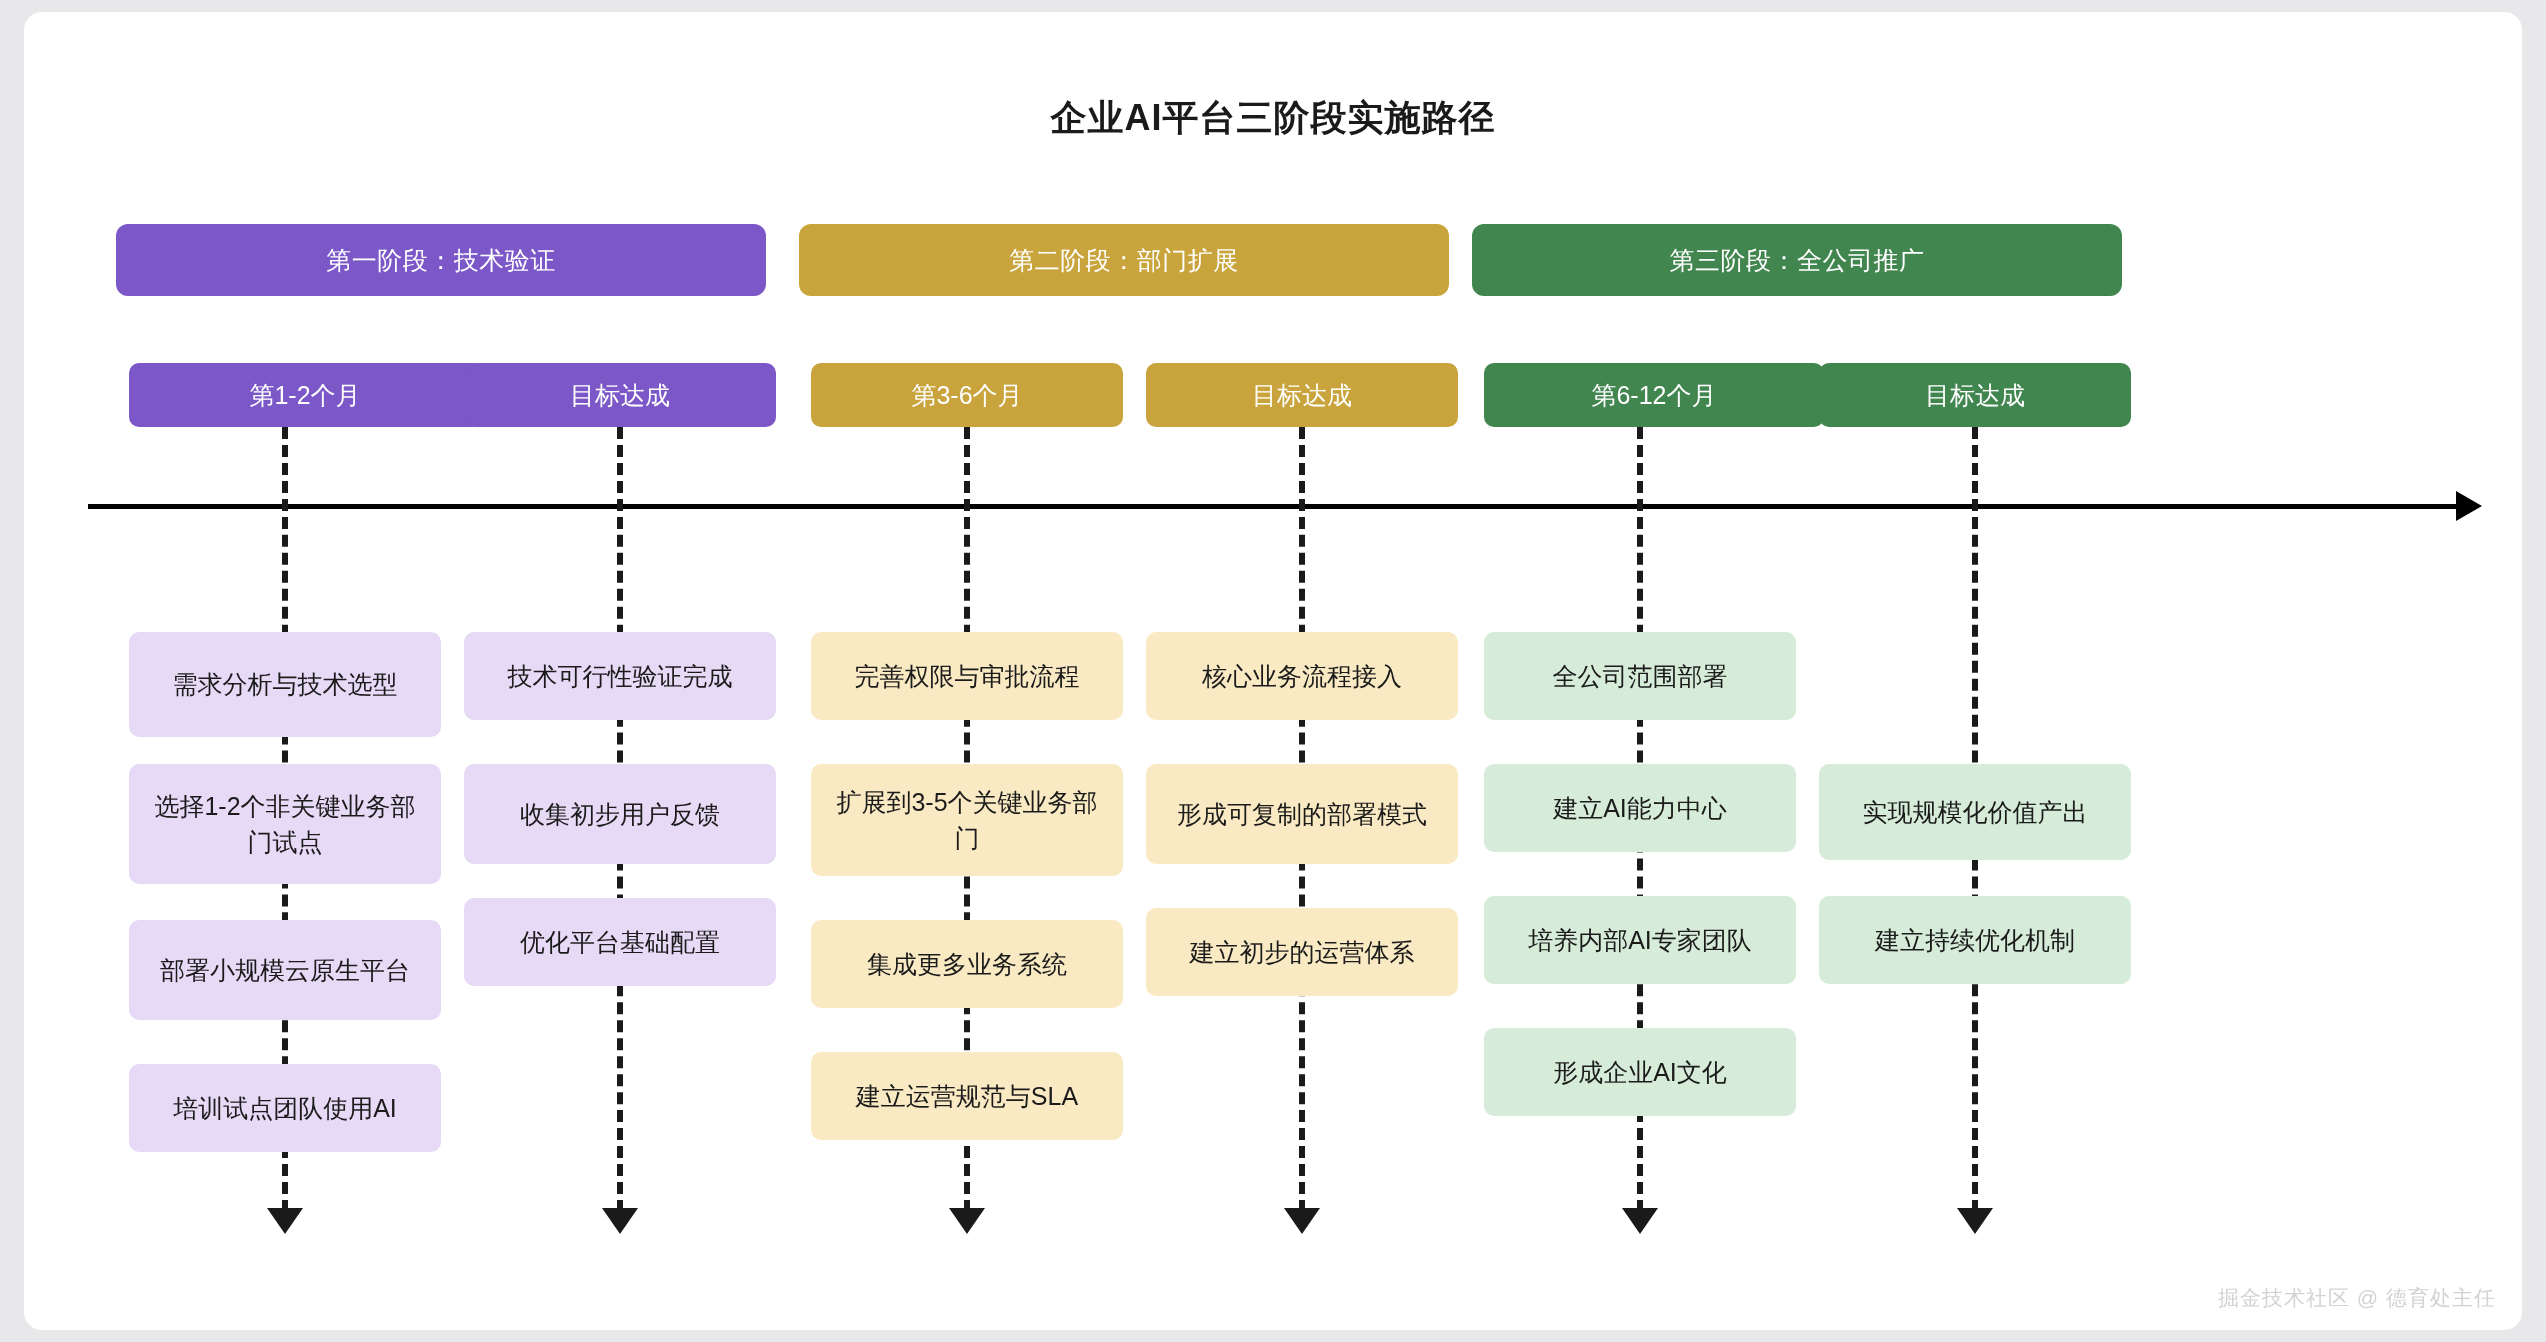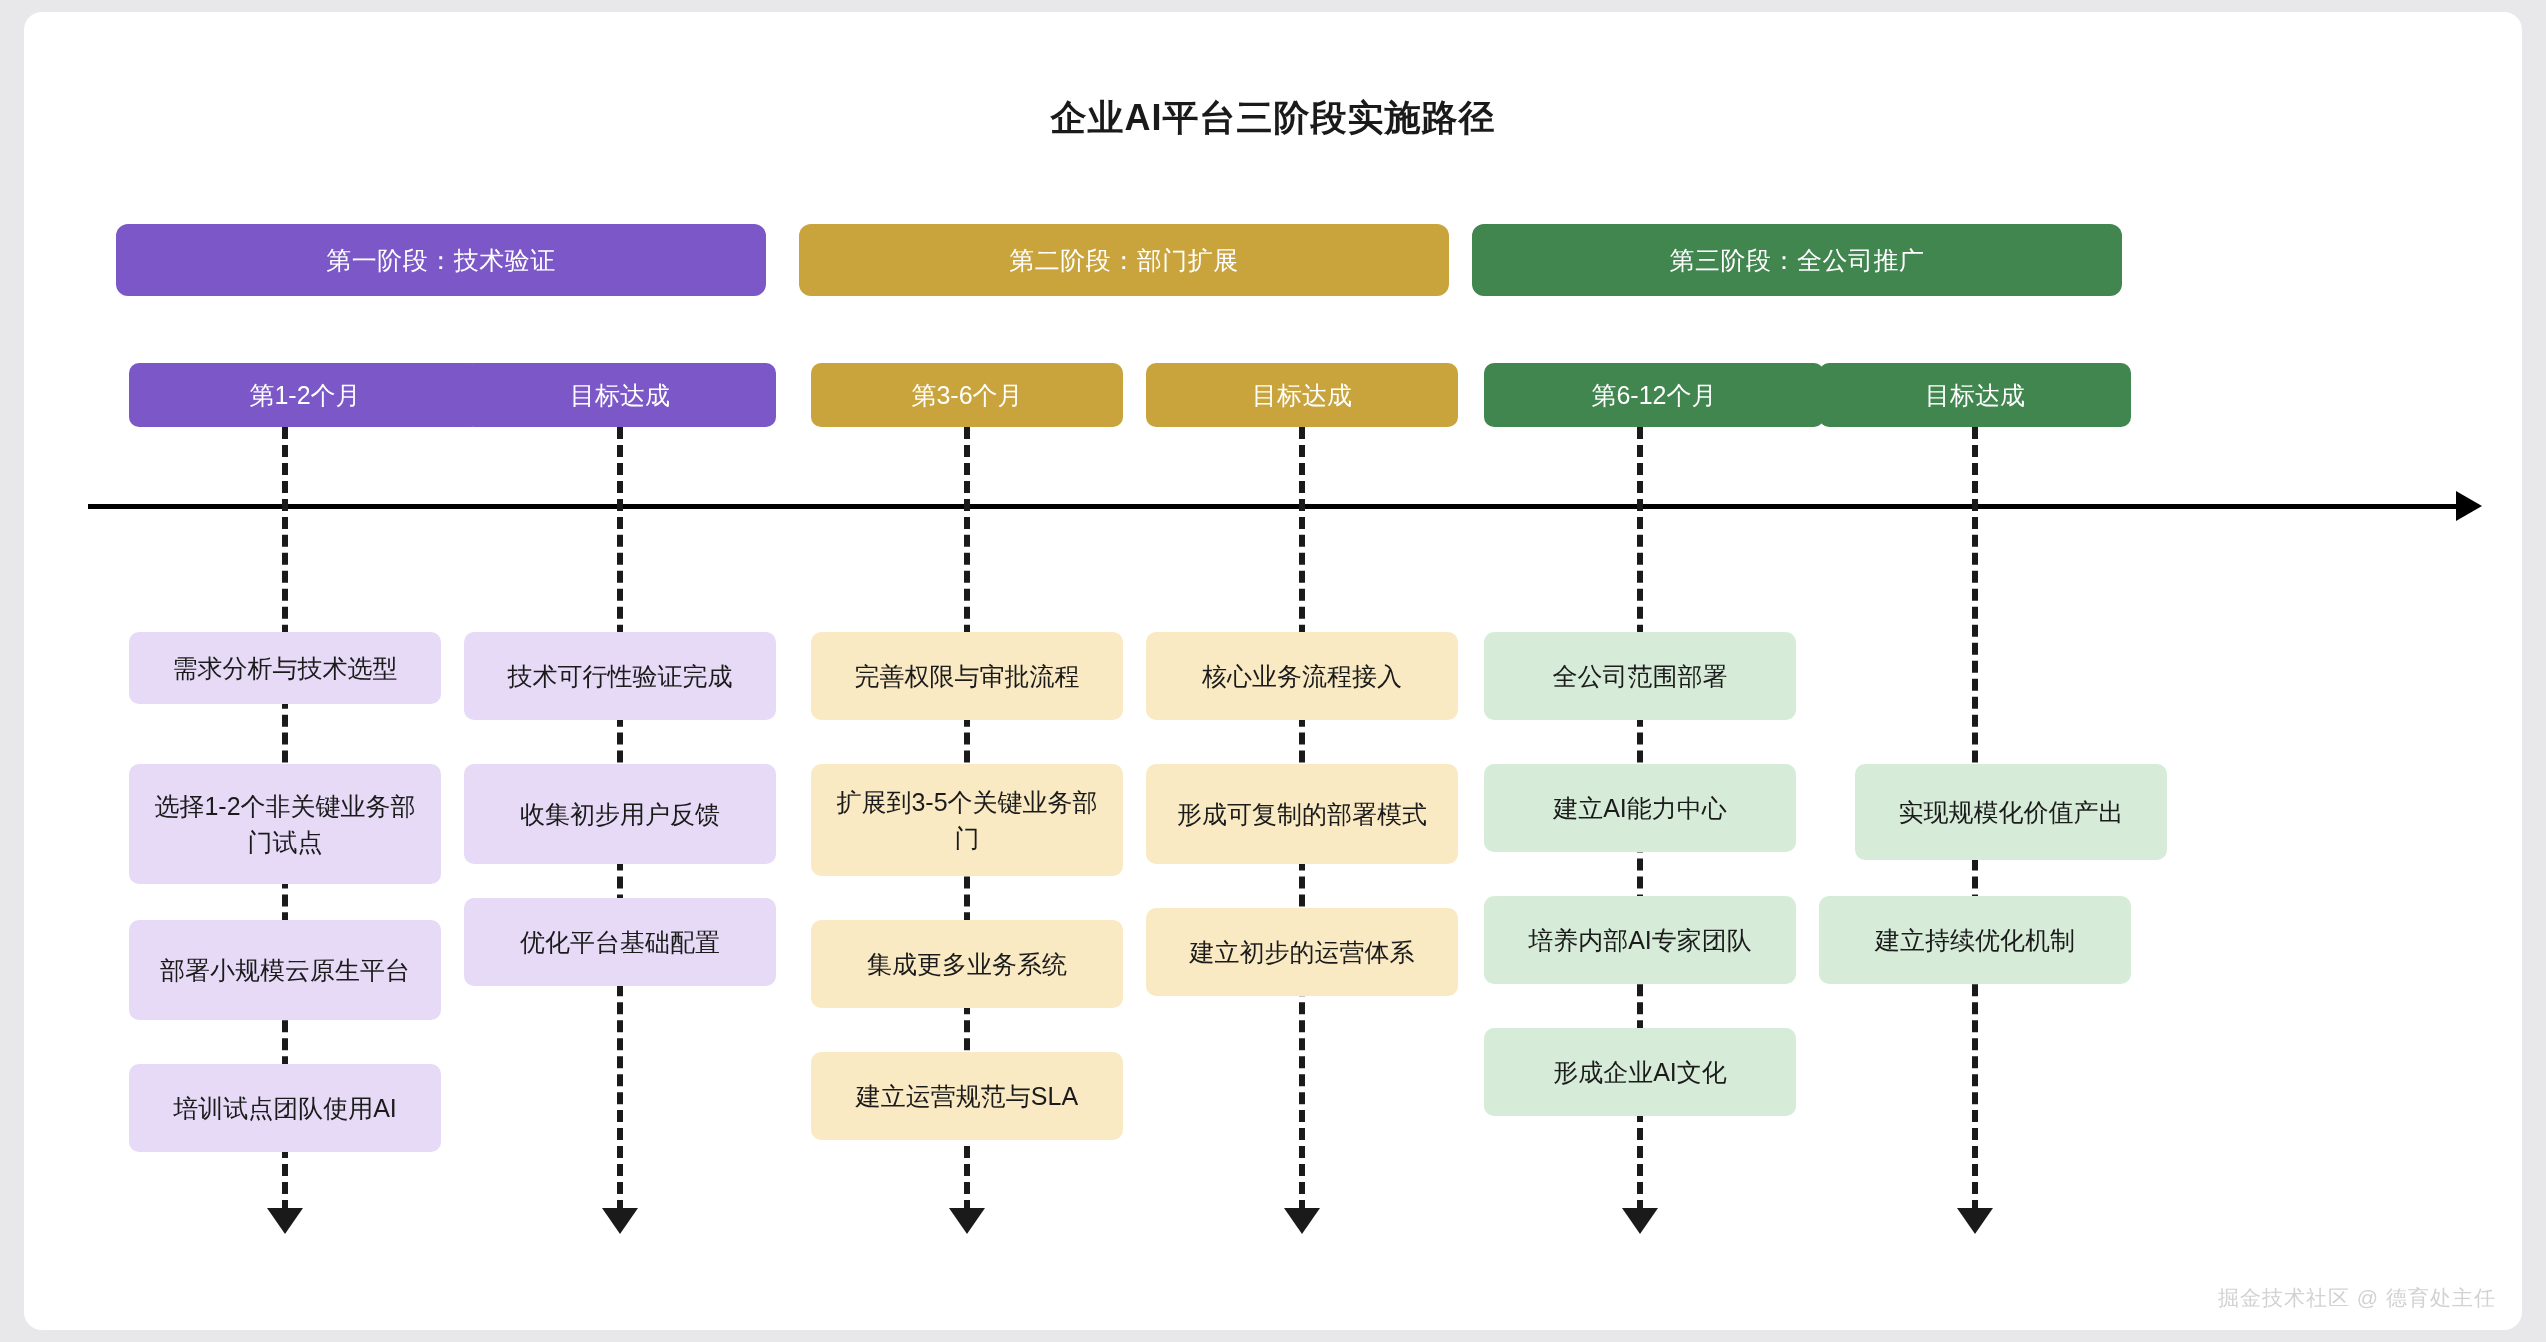--- a/index.html
+++ b/index.html
@@ -162,21 +162,21 @@
 
   <div class="vline" style="left:1275px; top:415px; height:785px;"></div>
   <div class="vline-arrow" style="left:1260px; top:1196px;"></div>
 
   <div class="vline" style="left:1613px; top:415px; height:785px;"></div>
   <div class="vline-arrow" style="left:1598px; top:1196px;"></div>
 
   <div class="vline" style="left:1948px; top:415px; height:785px;"></div>
   <div class="vline-arrow" style="left:1933px; top:1196px;"></div>
 
-  <div class="card" style="left:105px; top:620px; width:312px; height:72px; background:#e6daf7;justify-content:center;">
+  <div class="card" style="left:105px; top:620px; width:312px; height:105px; background:#e6daf7;justify-content:center;">
     <span>需求分析与技术选型</span>
   </div>
   <div class="card" style="left:105px; top:752px; width:312px; height:120px; background:#e6daf7;">
     <span>选择1-2个非关键业务部门试点</span>
   </div>
   <div class="card" style="left:105px; top:908px; width:312px; height:100px; background:#e6daf7;">
     <span>部署小规模云原生平台</span>
   </div>
   <div class="card" style="left:105px; top:1052px; width:312px; height:88px; background:#e6daf7;">
     <span>培训试点团队使用AI</span>
@@ -221,21 +221,21 @@
   <div class="card" style="left:1460px; top:752px; width:312px; height:88px; background:#d6ecd8;align-items:center;">
     <span>建立AI能力中心</span>
   </div>
   <div class="card" style="left:1460px; top:884px; width:312px; height:88px; background:#d6ecd8;">
     <span>培养内部AI专家团队</span>
   </div>
   <div class="card" style="left:1460px; top:1016px; width:312px; height:88px; background:#d6ecd8;">
     <span>形成企业AI文化</span>
   </div>
 
-  <div class="card" style="left:1795px; top:752px; width:312px; height:96px; background:#d6ecd8;margin-left:36px;">
+  <div class="card" style="left:1795px; top:752px; width:312px; height:96px; background:#d6ecd8;">
     <span>实现规模化价值产出</span>
   </div>
   <div class="card" style="left:1795px; top:884px; width:312px; height:88px; background:#d6ecd8;">
     <span>建立持续优化机制</span>
   </div>
 
   <div id="watermark">掘金技术社区 @ 德育处主任</div>
 
 </div>
 

